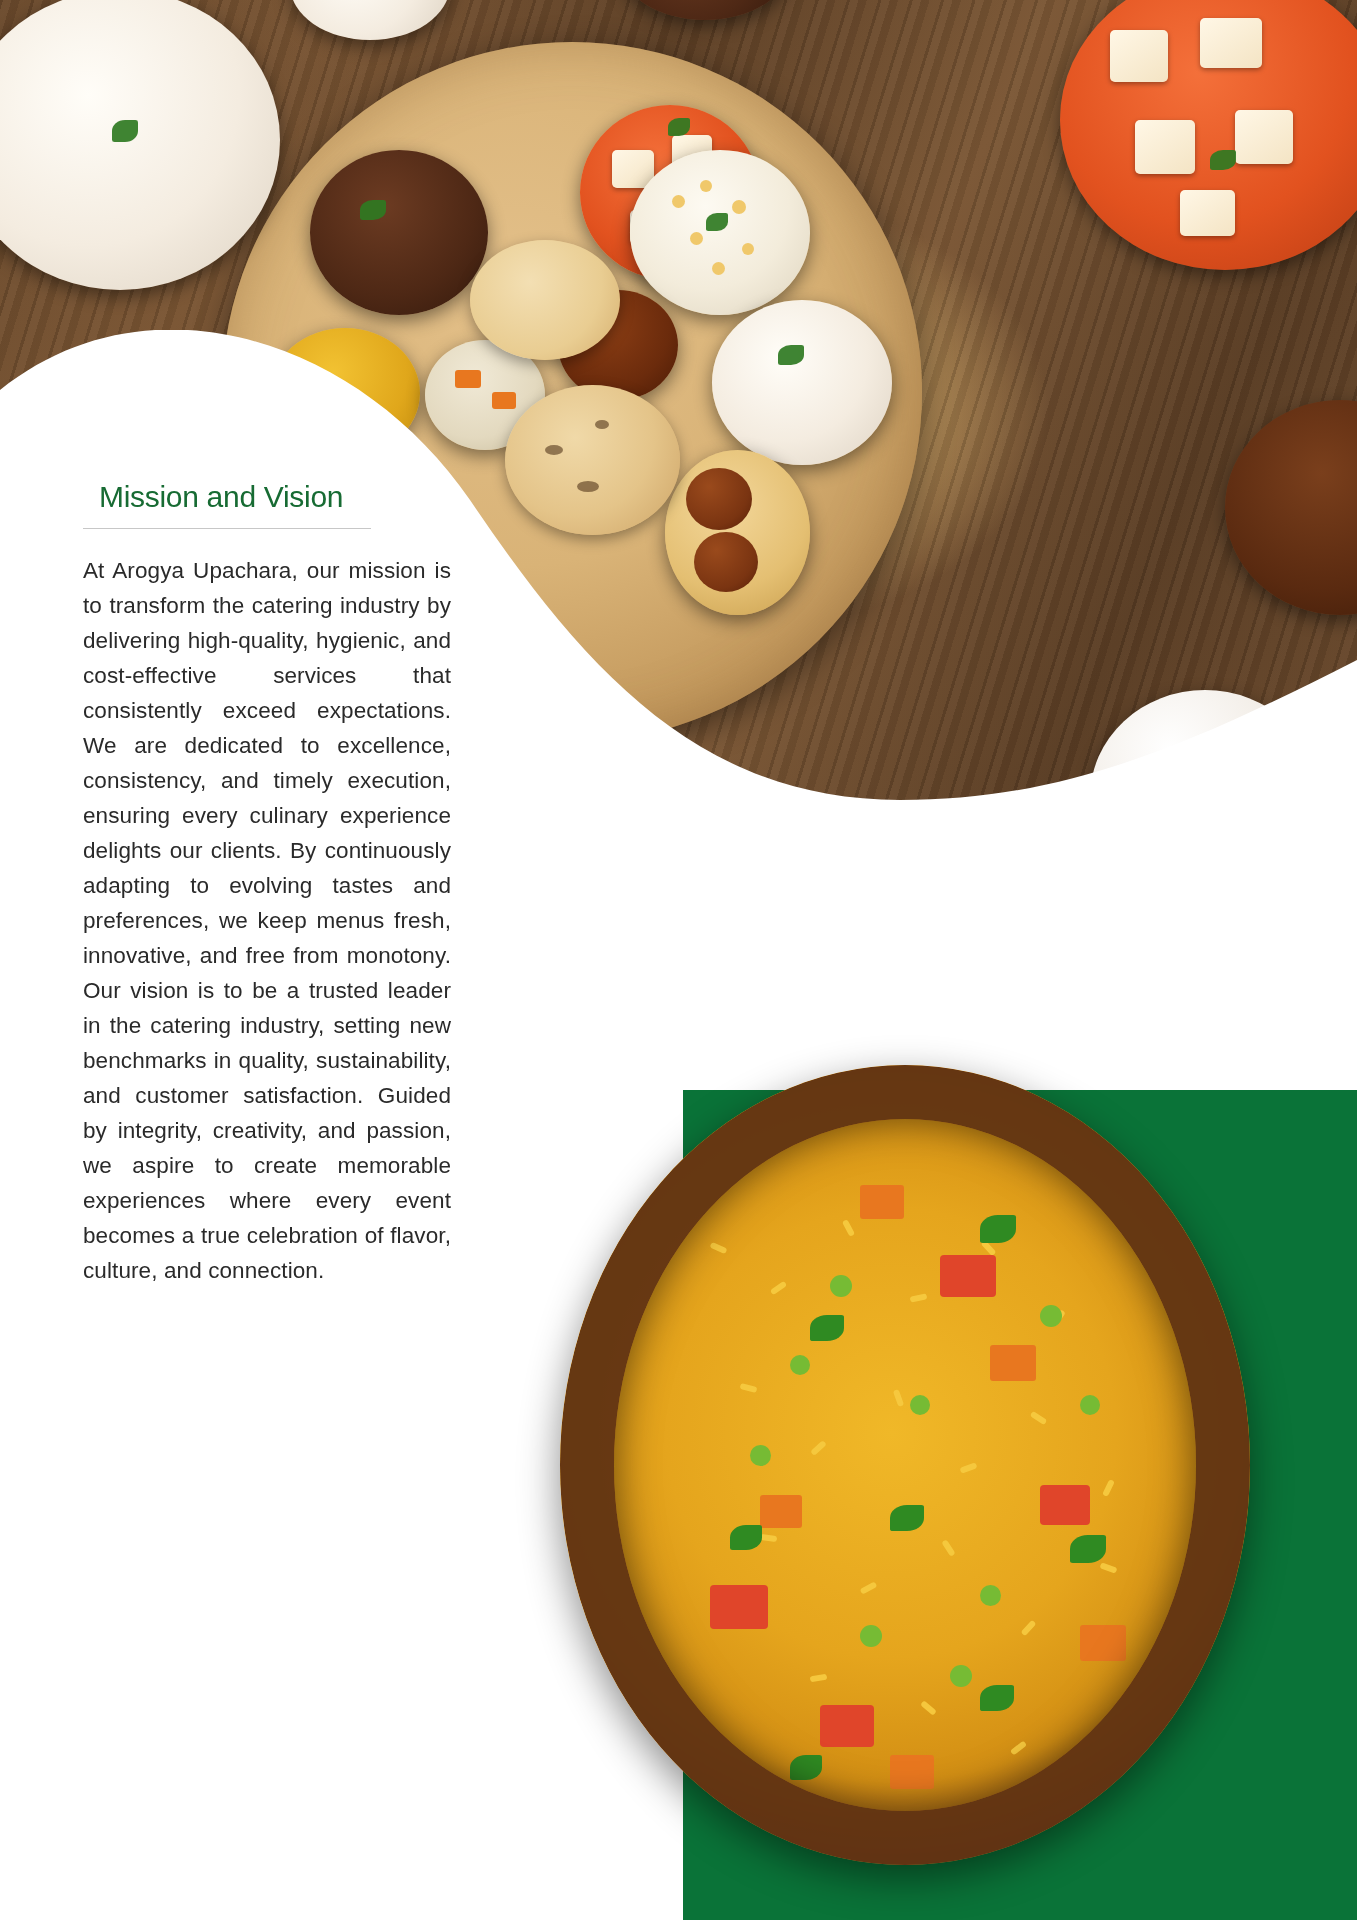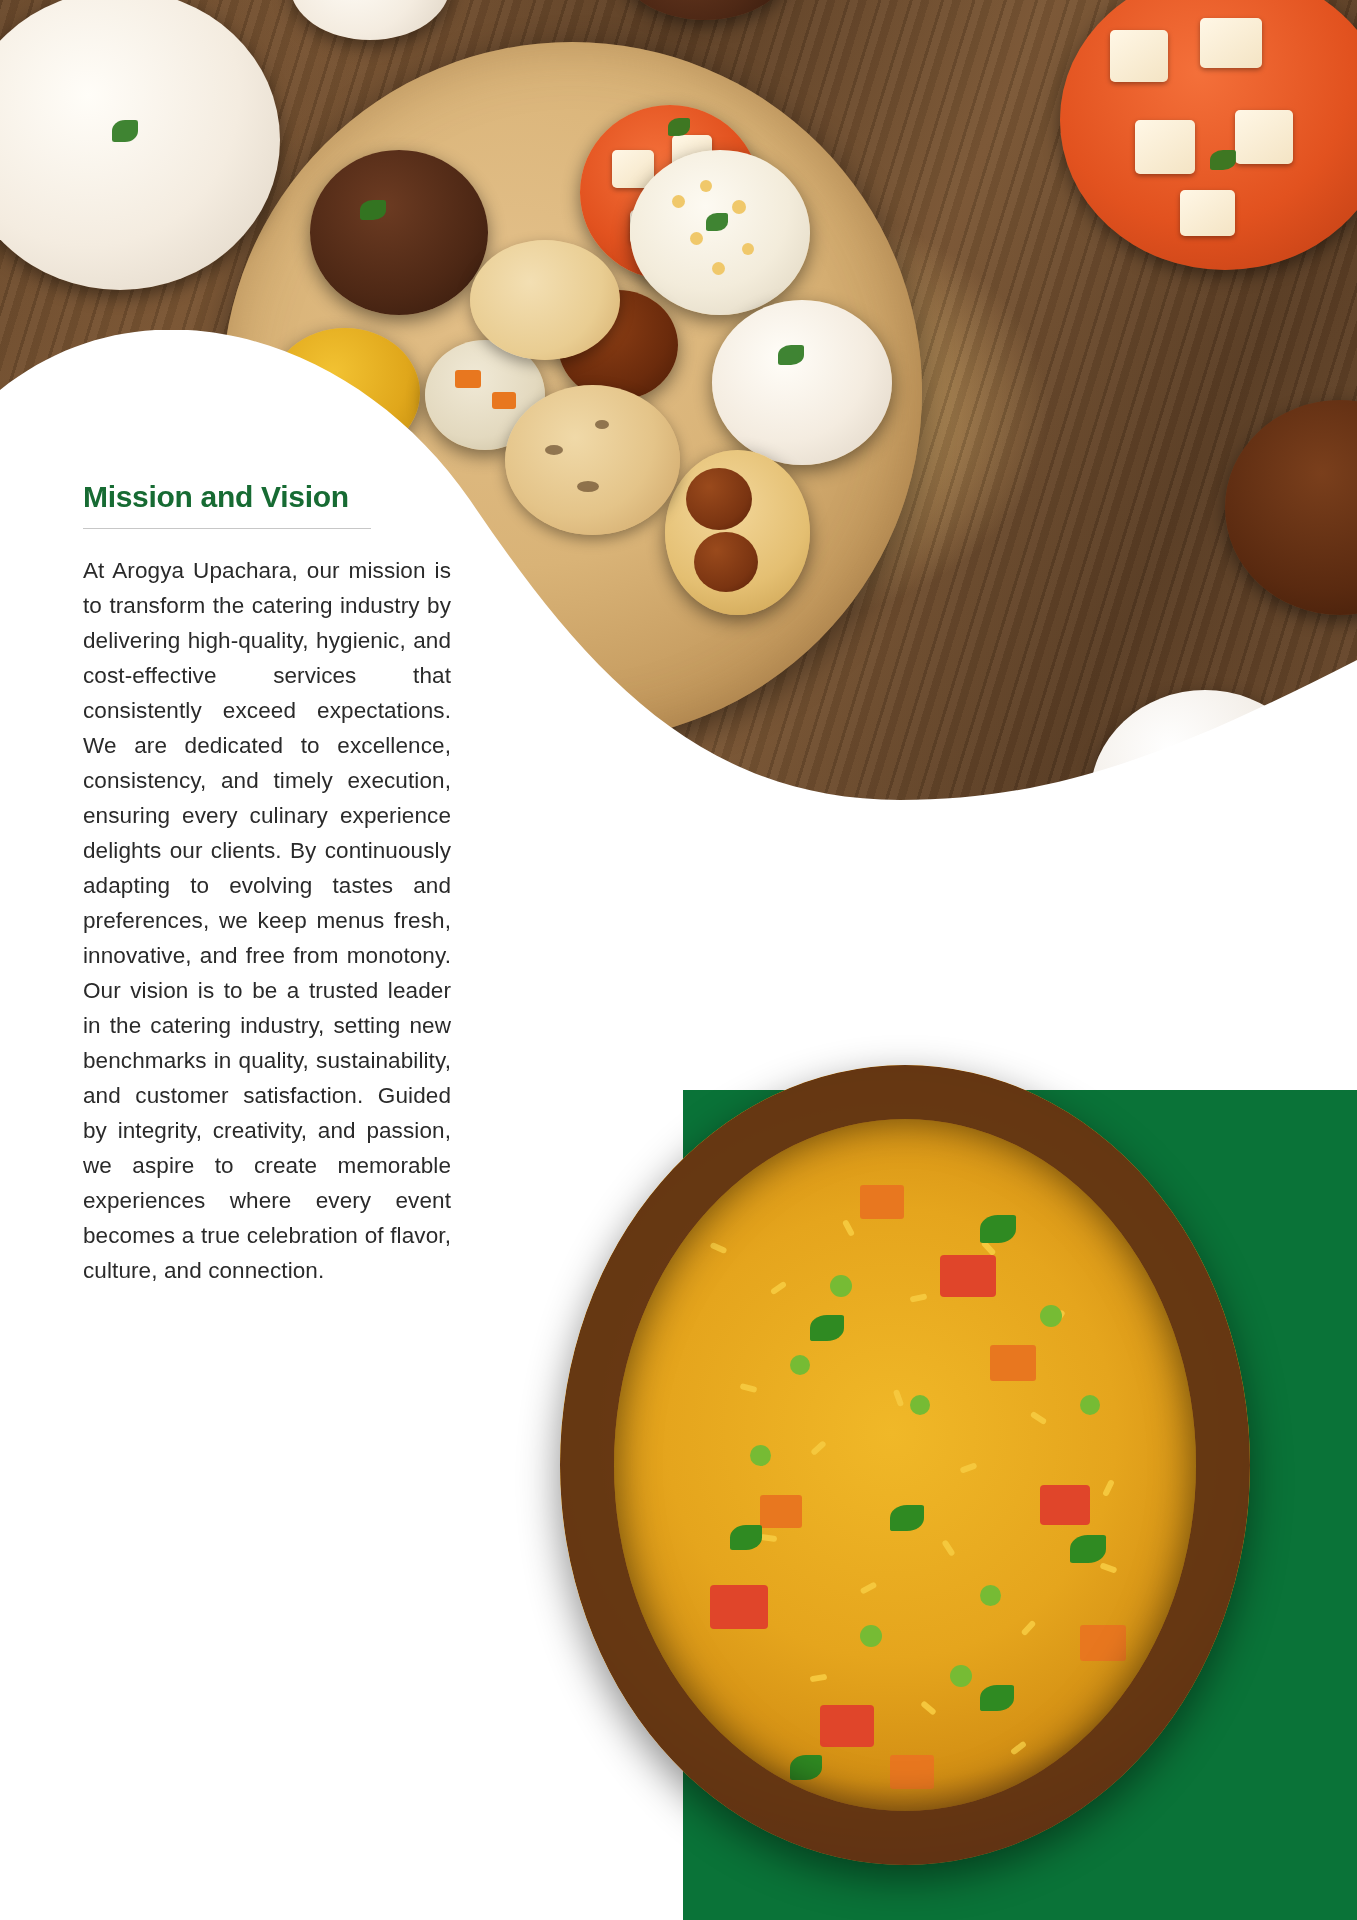--- a/index.html
+++ b/index.html
@@ -157,24 +157,24 @@
 
   
   .text-col {
     position: absolute;
     left: 83px;
     top: 480px;
     width: 368px;
   }
   .heading {
     font-size: 30px;
-    font-weight: bold;
+    font-weight: normal;
     color: #176b33;
     letter-spacing: -0.3px;
-    margin: 0 0 14px 0;
+    margin: 0 0 14px 16px;
   }
   .rule {
     width: 288px;
     height: 1px;
     background: #c7c7c7;
     margin: 0 0 24px 0;
   }
   .body-text {
     font-size: 22.5px;
     line-height: 35px;

